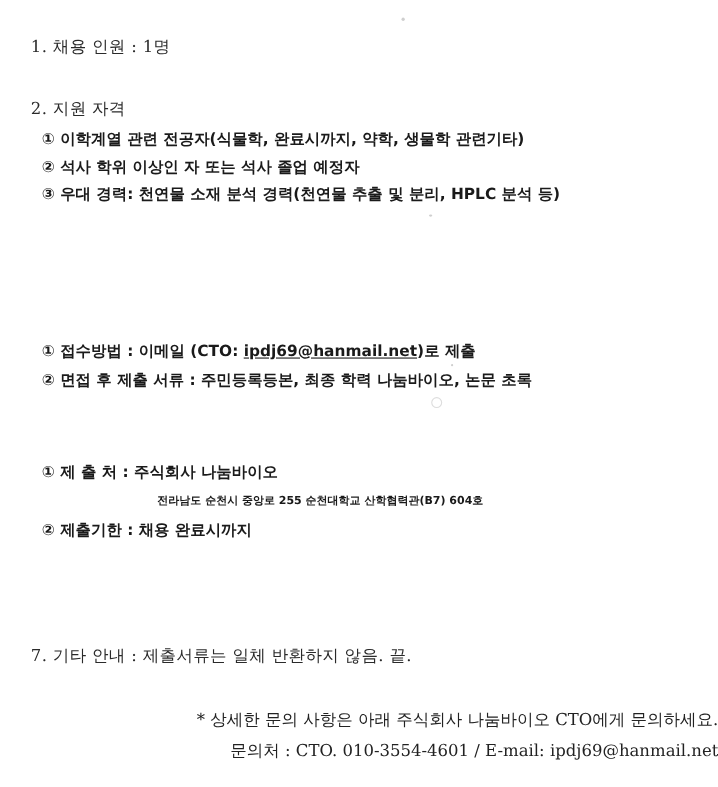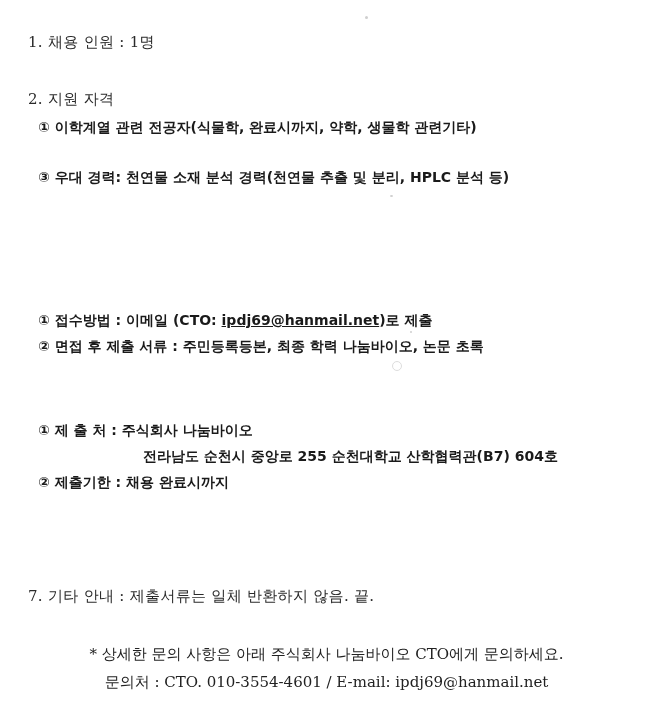--- a/index.html
+++ b/index.html
@@ -4,42 +4,46 @@
   <style>
     html, body { margin: 0; padding: 0; }
     body {
       width: 653px; height: 715px; background: #ffffff; position: relative; overflow: hidden;
       font-family: "DejaVu Serif", "Liberation Serif", serif; color: #222222;
     }
     .page { position: absolute; left: 0; top: 12px; width: 653px; height: 715px; }
     .line { position: absolute; white-space: nowrap; font-size: 15px; line-height: 20px; }
     .heading { left: 28px; color: #2a2a2a; letter-spacing: 0.3px; }
     .sub { left: 38px; font-weight: bold; font-family: "DejaVu Sans", "Liberation Sans", sans-serif; font-size: 14px; color: #1a1a1a; }
-    .sub-cont { left: 143px; font-weight: bold; font-family: "DejaVu Sans", "Liberation Sans", sans-serif; font-size: 14px; color: #1a1a1a; }
+    .sub-cont { left: 143px; font-weight: bold; font-family: "DejaVu Sans", "Liberation Sans", sans-serif; font-size: 10px; color: #1a1a1a; }
     .u { text-decoration: underline; }
-    .center { left: 0; width: 653px; text-align: center; }
+    .center { left: 0; width: 653px; text-align: right; }
     .speck { position: absolute; background: #cfcfcf; border-radius: 50%; }
   </style>
 </head>
 <body>
 
 <div class="page">
 
   <div class="line heading" style="top:20px">
     <span>1.</span>
     <span>채용 인원</span><span> : </span><span>1명</span>
   </div>
 
   <div class="line heading" style="top:77px">
     <span>2.</span>
     <span>지원 자격</span>
   </div>
   <div class="line sub" style="top:105px">
     <span>①</span>
     <span>이학계열 관련 전공자(식물학, 완료시까지, 약학, 생물학 관련기타)</span>
+  </div>
+  <div class="line sub" style="top:130px">
+    <span>②</span>
+    <span>석사 학위 이상인 자 또는 석사 졸업 예정자</span>
   </div>
   <div class="line sub" style="top:155px">
     <span>③</span>
     <span>우대 경력: 천연물 소재 분석 경력(천연물 추출 및 분리, HPLC 분석 등)</span>
   </div>
 
 
   <div class="line sub" style="top:298px">
     <span>①</span>
     <span>접수방법 : 이메일 (CTO: </span><span class="u">ipdj69@hanmail.net</span><span>)로 제출</span>

